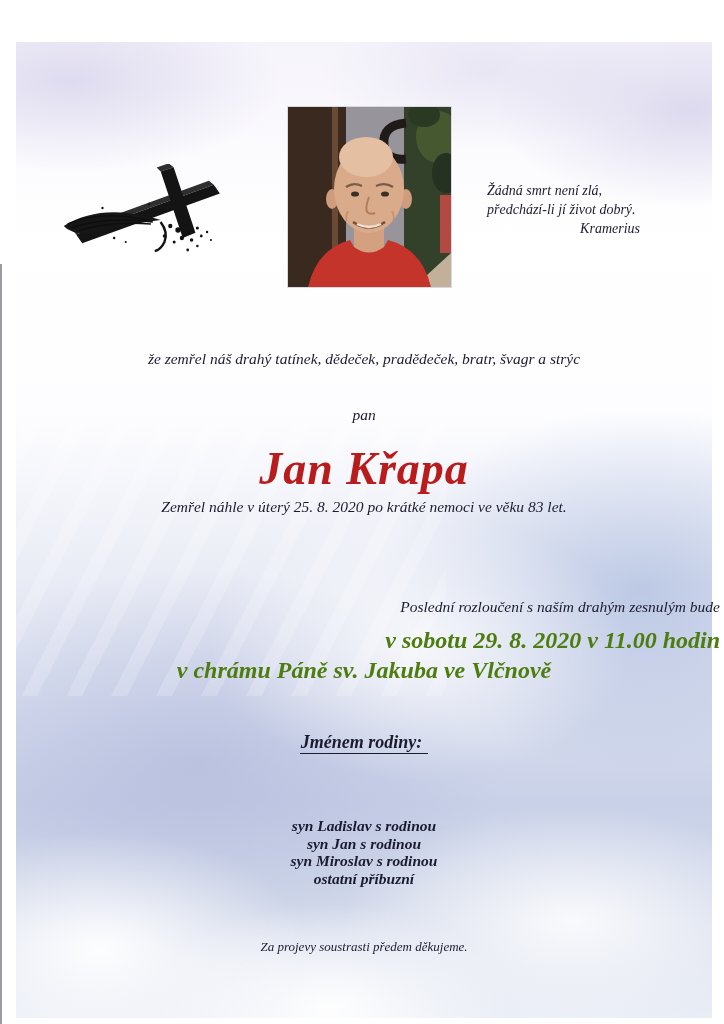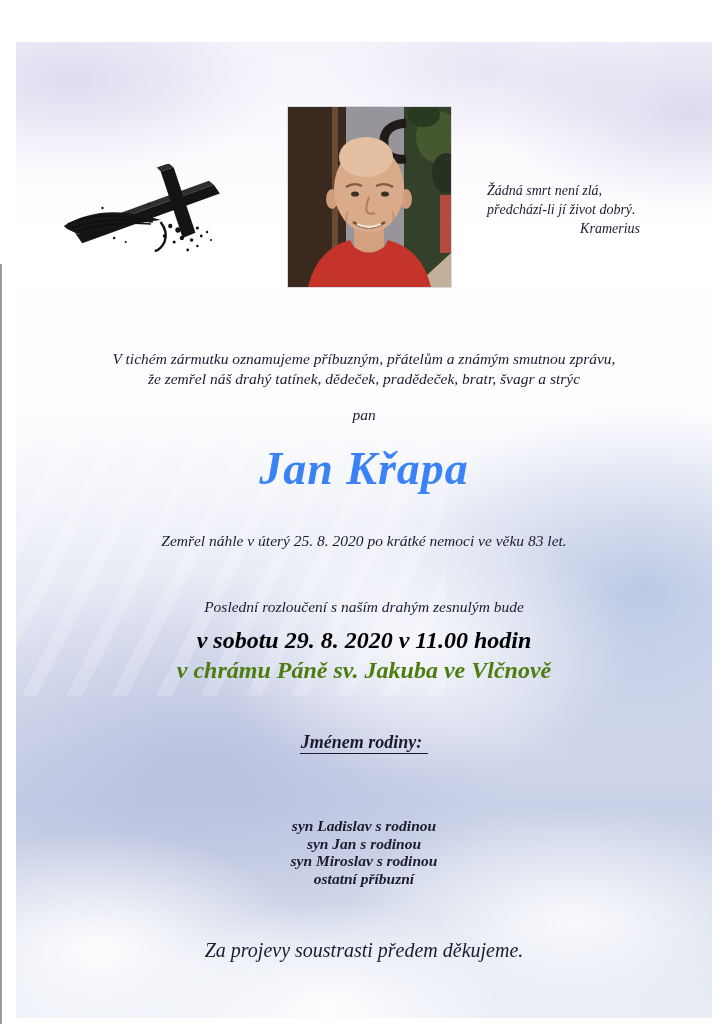--- a/index.html
+++ b/index.html
@@ -37,29 +37,29 @@
   }
   .photo svg{display:block;width:100%;height:100%;}
   .txt{position:absolute;left:8px;width:712px;text-align:center;font-style:italic;}
   .quote{
     position:absolute;left:487px;top:165px;width:153px;
     font-style:italic;font-size:14px;line-height:19px;text-align:left;
   }
   .quote .attrib{text-align:right;}
   .announcement{top:333px;font-size:15.5px;line-height:19.5px;}
   .pan{top:390px;font-size:15.5px;}
-  .name{top:426px;font-size:46px;font-weight:bold;letter-spacing:1px;margin:0;color:#3b82f6;}
-  .death-info{top:516px;font-size:15.5px;}
-  .farewell-intro{top:582px;font-size:15.5px;}
-  .farewell-when{top:611px;font-size:24px;font-weight:bold;color:#000000;}
+  .name{top:426px;font-size:46px;font-weight:bold;letter-spacing:1px;margin:0;color:#b91c1c;}
+  .death-info{top:482px;font-size:15.5px;}
+  .farewell-intro{top:582px;font-size:15.5px;text-align:right;}
+  .farewell-when{top:611px;font-size:24px;font-weight:bold;color:#4d7c0f;text-align:right;}
   .farewell-where{top:641px;font-size:24px;font-weight:bold;color:#4d7c0f;}
   .family-heading{top:716px;font-size:18px;font-weight:bold;}
   .family-heading span{border-bottom:1.5px solid #1b1b2f;padding:0 6px 1px 1px;}
   .family-list{top:801px;font-size:15.5px;font-weight:bold;line-height:17.5px;}
-  .thanks{top:923px;font-size:20px;}
+  .thanks{top:923px;font-size:13px;}
   .footer-text{top:980px;font-size:15px;font-style:normal;color:#20202c;}
   .footer-rule{position:absolute;left:0;top:1009px;width:724px;height:2px;background:#bcbcc8;}
 </style>
 </head>
 <body>
 
 <div class="page">
 
   <div class="sky"></div>
   <div class="rays"></div>
@@ -126,21 +126,20 @@
     </svg>
   </div>
 
   <div class="quote">
     <div>Žádná smrt není zlá,</div>
     <div>předchází-li jí život dobrý.</div>
     <div class="attrib">Kramerius</div>
   </div>
 
   <div class="txt announcement">
-    <div>V tichém zármutku oznamujeme příbuzným, přátelům a známým smutnou zprávu,</div>
     <div>že zemřel náš drahý tatínek, dědeček, pradědeček, bratr, švagr a strýc</div>
   </div>
 
   <div class="txt pan">pan</div>
 
   <h1 class="txt name">Jan Křapa</h1>
 
   <div class="txt death-info">Zemřel náhle v úterý 25. 8. 2020 po krátké nemoci ve věku 83 let.</div>
 
   <div class="txt farewell-intro">Poslední rozloučení s naším drahým zesnulým bude</div>

